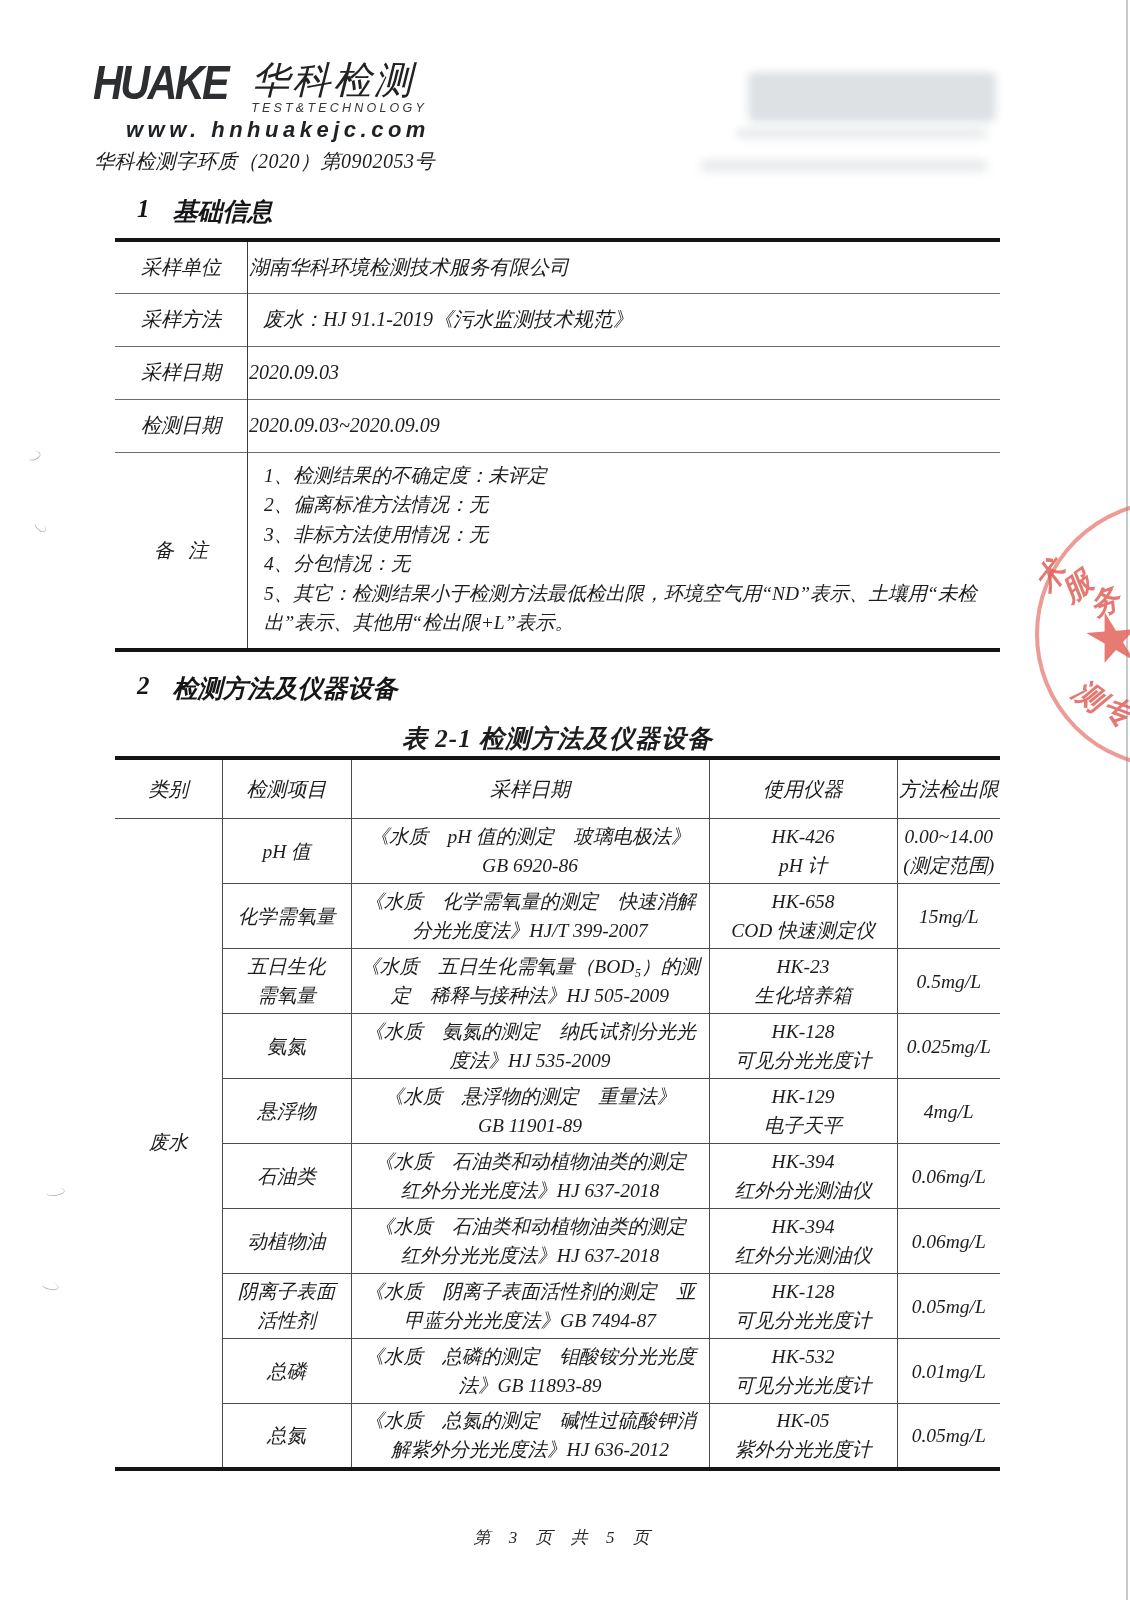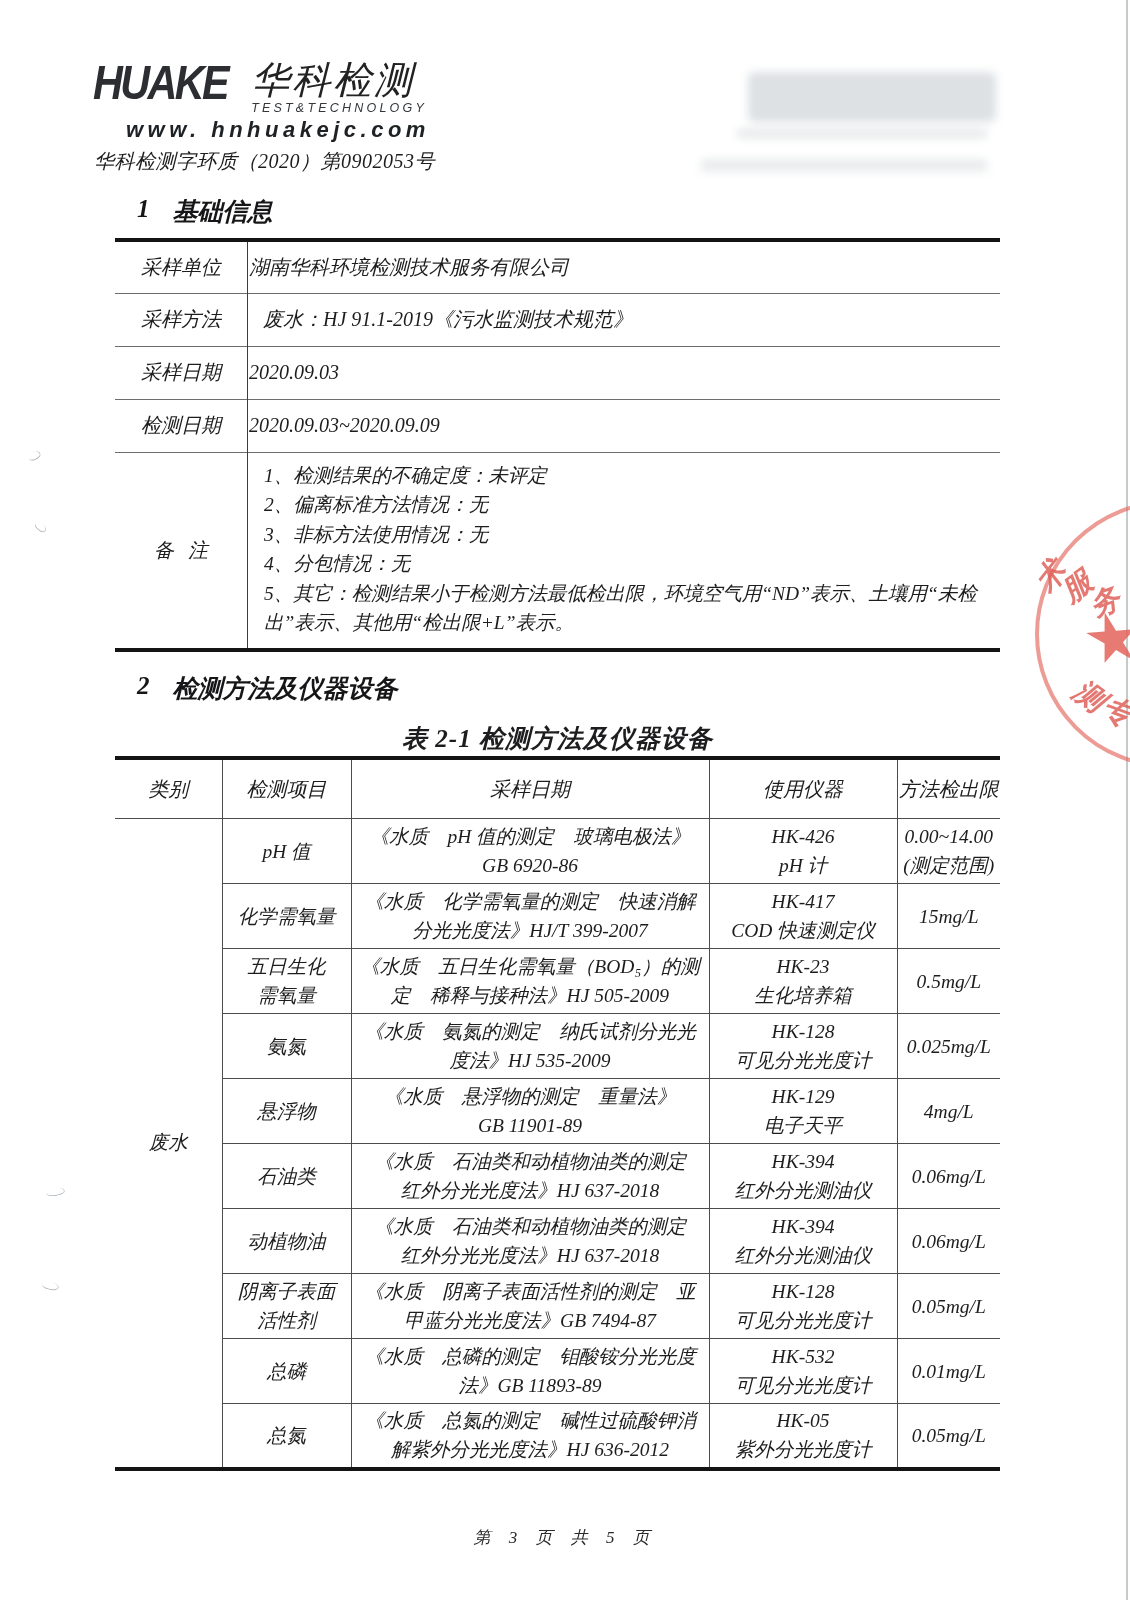--- a/index.html
+++ b/index.html
@@ -181,21 +181,21 @@
             <div>(测定范围)</div>
           </td>
     </tr>
     <tr class="br">
       <td class="item">化学需氧量</td>
       <td class="cell-2l">
         <div>《水质　化学需氧量的测定　快速消解</div>
             <div>分光光度法》HJ/T 399-2007</div>
           </td>
       <td class="cell-2l">
-        <div>HK-417</div>
+        <div>HK-658</div>
             <div>COD 快速测定仪</div>
           </td>
       <td class="or cell-2l">
         <div>15mg/L</div>
           </td>
     </tr>
     <tr class="br">
       <td class="item">五日生化
 需氧量</td>
       <td class="cell-2l">

